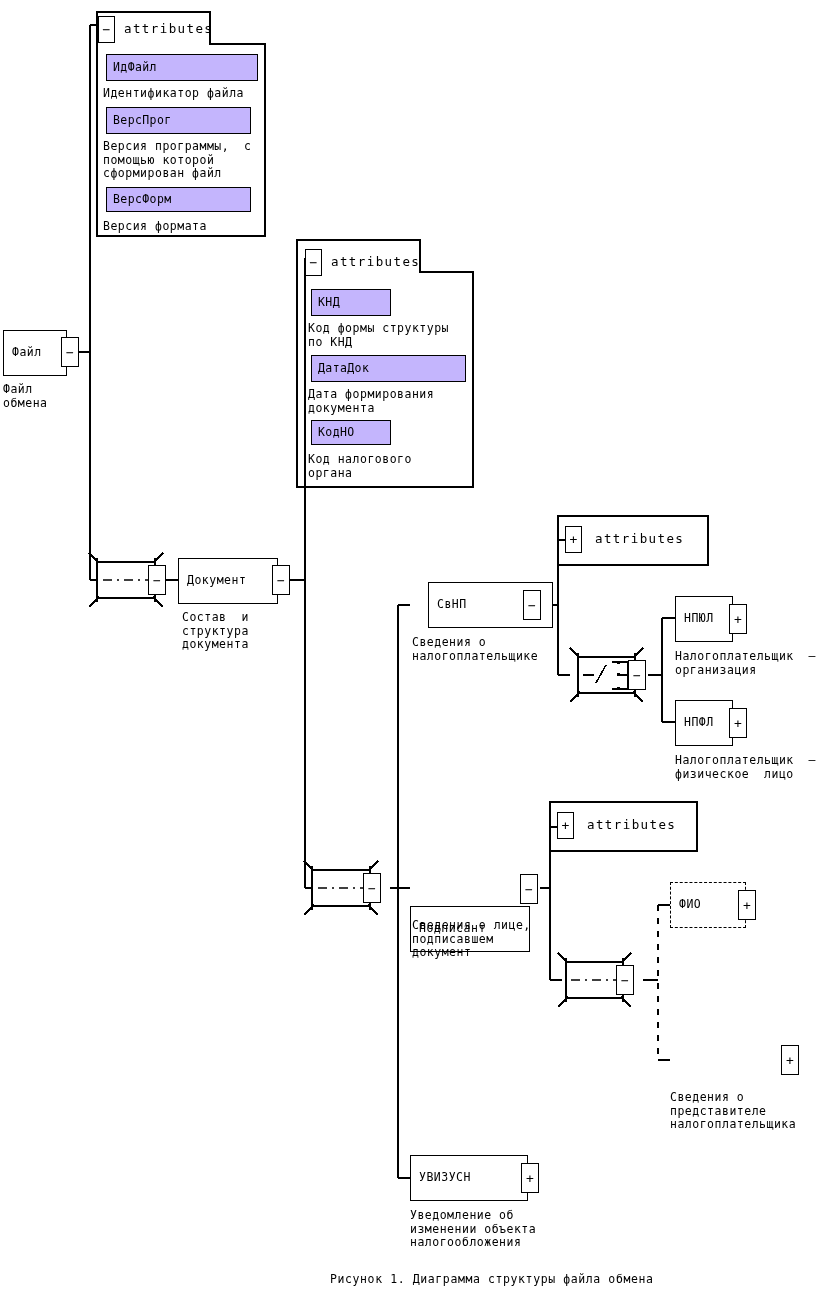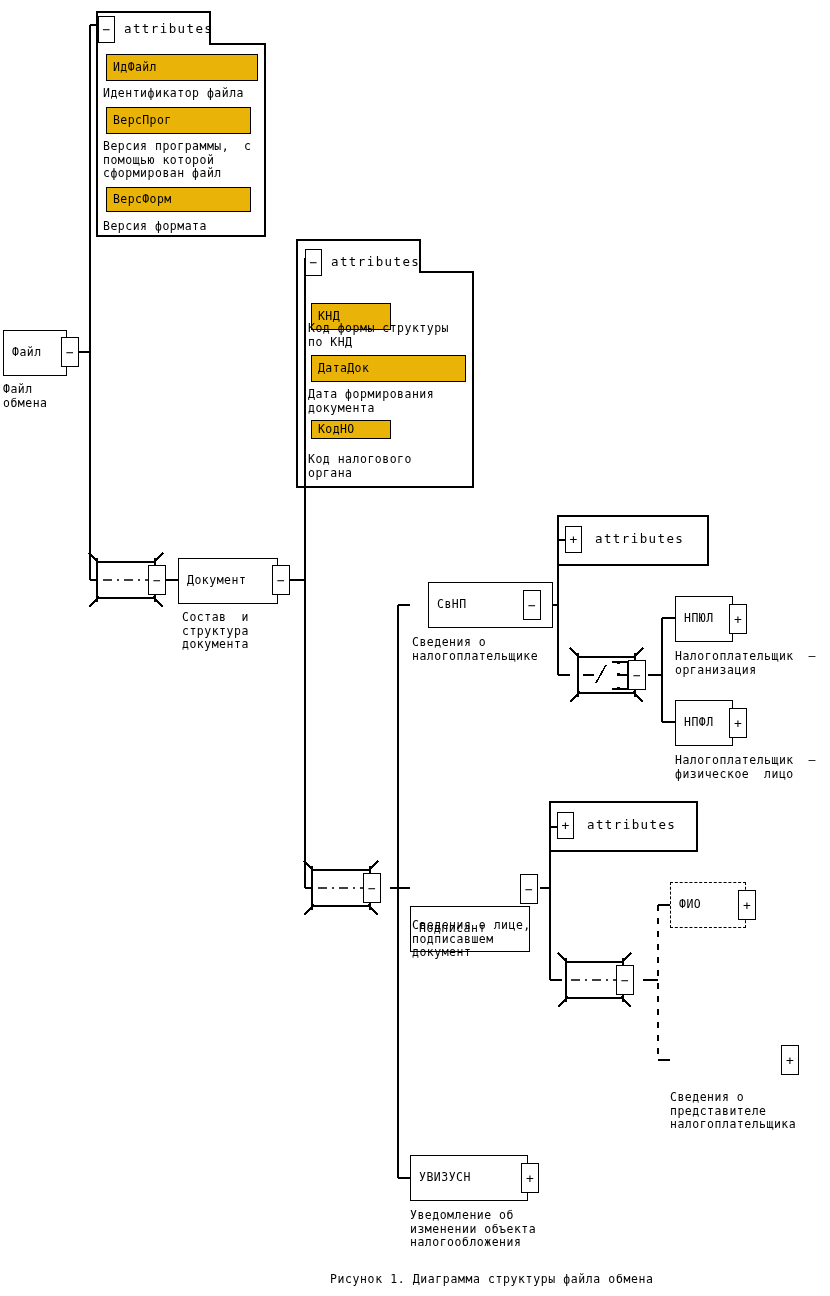--- a/index.html
+++ b/index.html
@@ -14,21 +14,21 @@
   .node.optional{border-style:dashed;border-width:1.8px;}
   .node-label{position:absolute;left:8px;top:50%;transform:translateY(-50%);
     font-size:11.5px;letter-spacing:.5px;white-space:nowrap;line-height:1;}
   .toggle{position:absolute;box-sizing:border-box;border:1.6px solid #000;background:#fff;
     width:18px;height:30px;display:flex;align-items:center;justify-content:center;
     font-size:13px;line-height:1;font-family:"DejaVu Sans Mono","Liberation Mono",monospace;}
   .caption{position:absolute;font-size:11.5px;line-height:13.5px;letter-spacing:.5px;
     white-space:pre;}
   .attr-box{position:absolute;}
   .attr-title{position:absolute;font-size:12.5px;letter-spacing:1.4px;white-space:nowrap;line-height:1;}
-  .attr-field{position:absolute;box-sizing:border-box;border:1.4px solid #000;background:#eab308;}
+  .attr-field{position:absolute;box-sizing:border-box;border:1.4px solid #000;background:#c4b5fd;}
   .attr-field span{position:absolute;left:6px;top:50%;transform:translateY(-50%);
     font-size:11.5px;letter-spacing:.4px;white-space:nowrap;line-height:1;}
   .attr-desc{position:absolute;font-size:11.5px;line-height:13.5px;letter-spacing:.5px;white-space:pre;}
   .fig-caption{position:absolute;font-size:11.5px;letter-spacing:.6px;white-space:nowrap;}
 </style>
 </head>
 <body>
 
 <div id="diagram-root">
 
@@ -177,33 +177,33 @@
     <div class="attr-field" style="left:106px;top:187px;width:145px;height:25px;">
       <span>ВерсФорм</span>
     </div>
     <div class="attr-desc" style="left:103px;top:220px;">Версия формата</div>
   </div>
 
   <div class="attr-box">
     <div class="toggle" style="left:305px;top:249px;width:17px;height:27px;">−</div>
     <div class="attr-title" style="left:331px;top:256px;">attributes</div>
 
-    <div class="attr-field" style="left:311px;top:303px;width:80px;height:27px;">
+    <div class="attr-field" style="left:311px;top:289px;width:80px;height:27px;">
       <span>КНД</span>
     </div>
     <div class="attr-desc" style="left:308px;top:322px;">Код формы структуры
 по КНД</div>
 
     <div class="attr-field" style="left:311px;top:355px;width:155px;height:27px;">
       <span>ДатаДок</span>
     </div>
     <div class="attr-desc" style="left:308px;top:388px;">Дата формирования
 документа</div>
 
-    <div class="attr-field" style="left:311px;top:420px;width:80px;height:19px;">
+    <div class="attr-field" style="left:311px;top:420px;width:80px;height:25px;">
       <span>КодНО</span>
     </div>
     <div class="attr-desc" style="left:308px;top:453px;">Код налогового
 органа</div>
   </div>
 
   <div class="attr-box">
     <div class="toggle" style="left:565px;top:526px;width:17px;height:27px;">+</div>
     <div class="attr-title" style="left:595px;top:533px;">attributes</div>
   </div>

